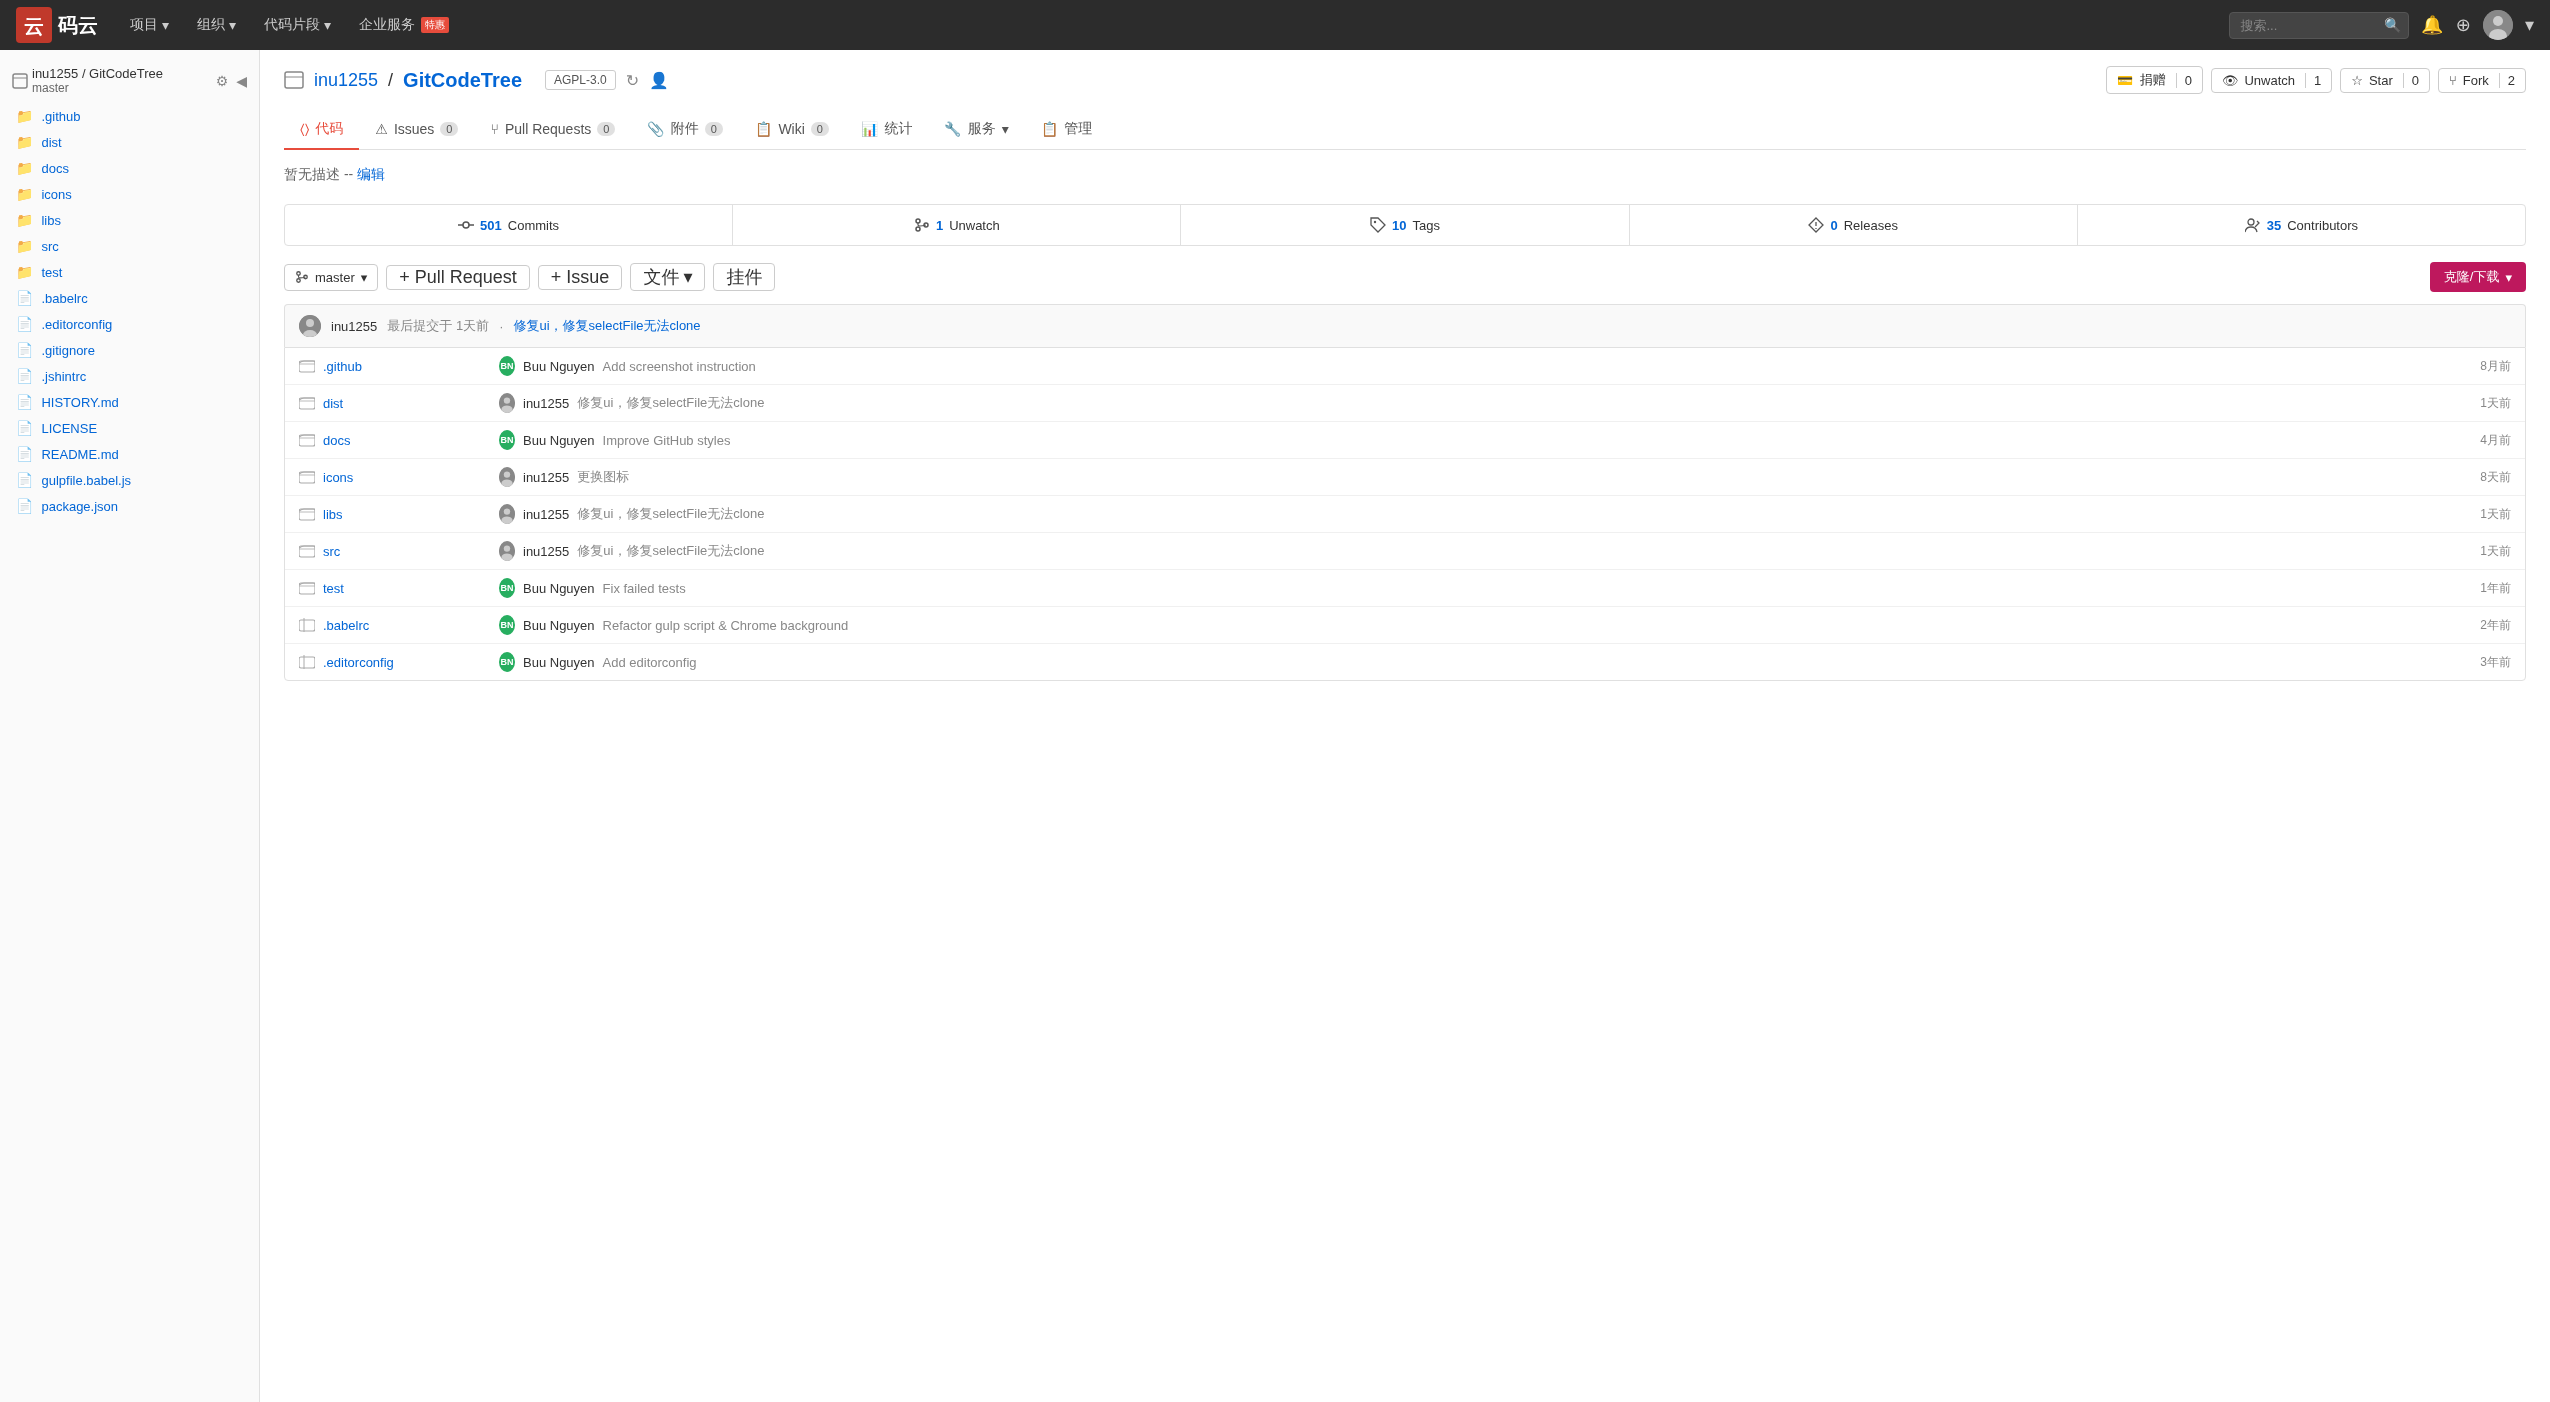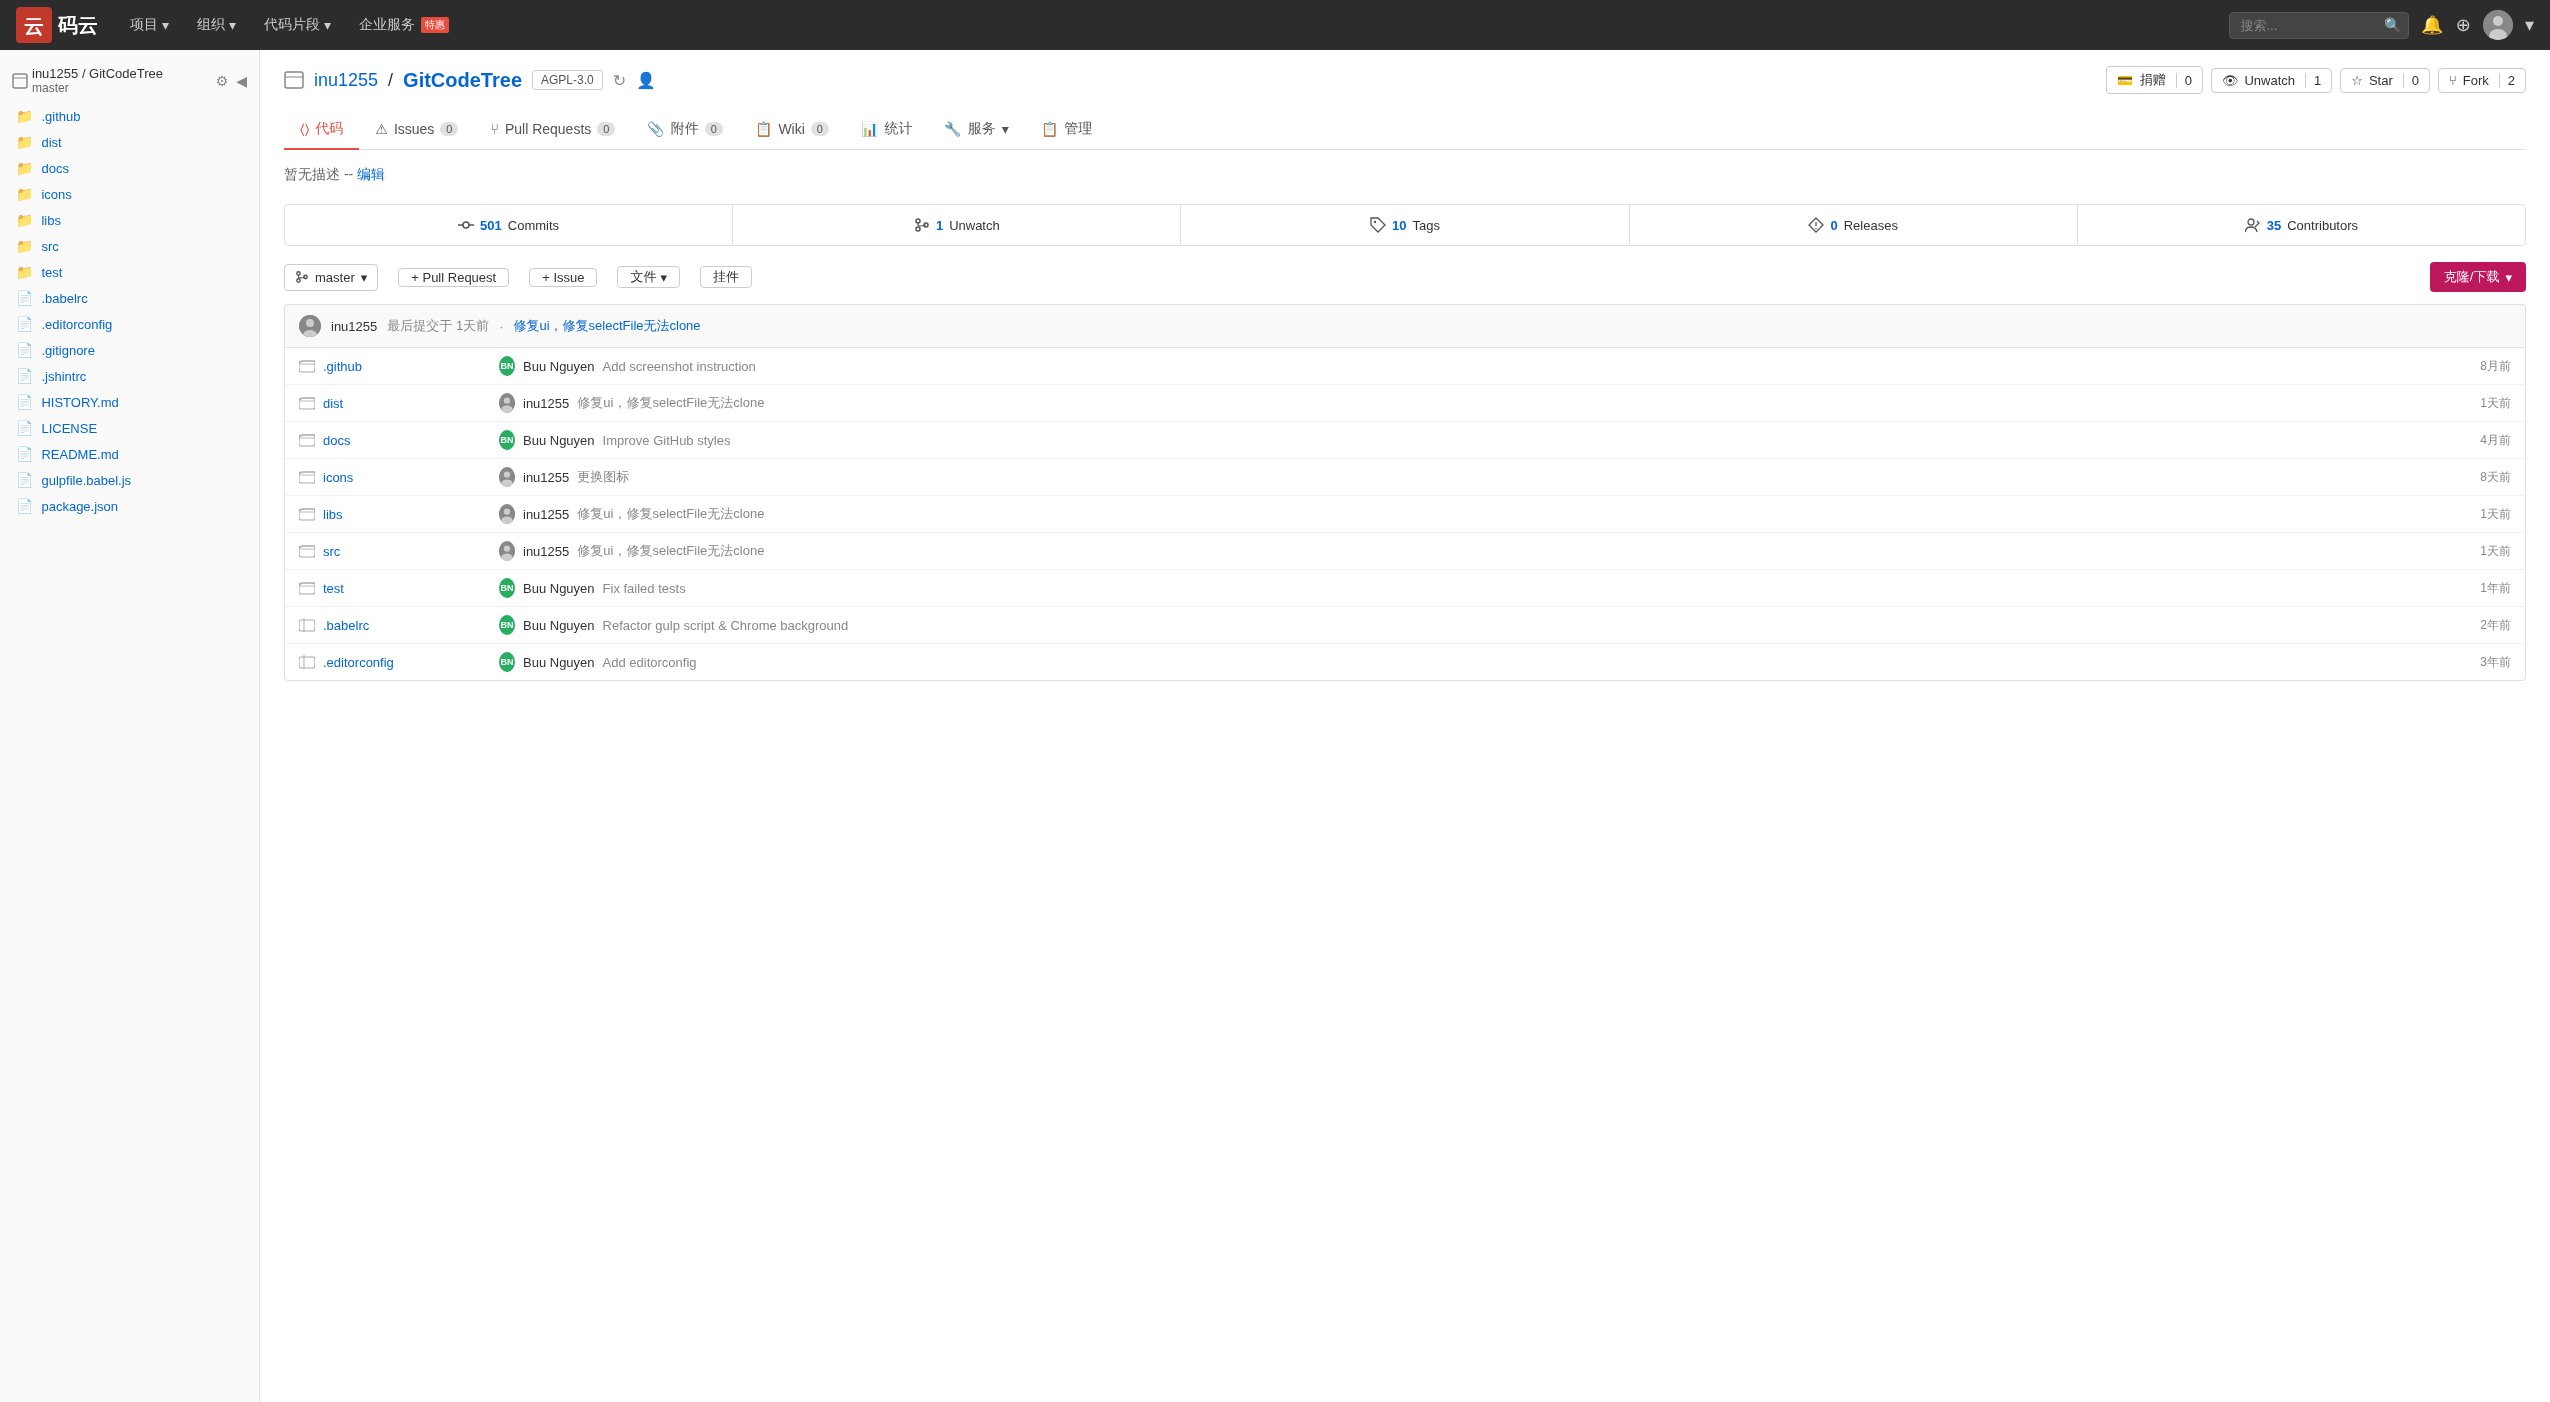--- a/index.html
+++ b/index.html
@@ -176,20 +176,21 @@
     }
     .repo-title-link { color: #0366d6; text-decoration: none; cursor: pointer; }
     .repo-name { color: #0366d6; cursor: pointer; font-size: 20px; font-weight: bold; }
     .license-badge {
       background: #fff;
       border: 1px solid #ccc;
       border-radius: 3px;
       padding: 2px 8px;
       font-size: 12px;
       color: #555;
+      margin-left: 13px;
     }
     .repo-header-icons {
       display: flex;
       align-items: center;
       gap: 8px;
     }
     .repo-action-btn {
       display: flex;
       align-items: center;
       gap: 6px;
@@ -296,23 +297,22 @@
     }
     .action-btn {
       display: flex;
       align-items: center;
       gap: 4px;
       border: 1px solid #ccc;
       border-radius: 4px;
       padding: 1px 12px;
       cursor: pointer;
       background: #fff;
-      font-size: 13px;
+      font-size: 18px;
       color: #333;
-      margin-left: 12px;
     }
     .clone-btn {
       background: #be185d;
       color: #fff;
       border: none;
       border-radius: 4px;
       padding: 6px 14px;
       cursor: pointer;
       font-size: 13px;
       display: flex;

